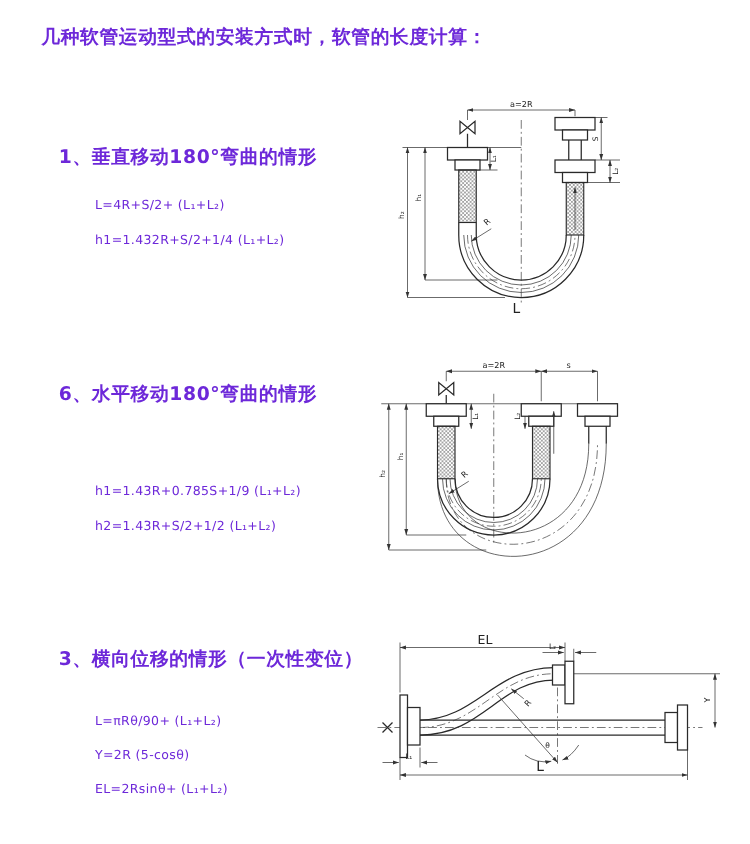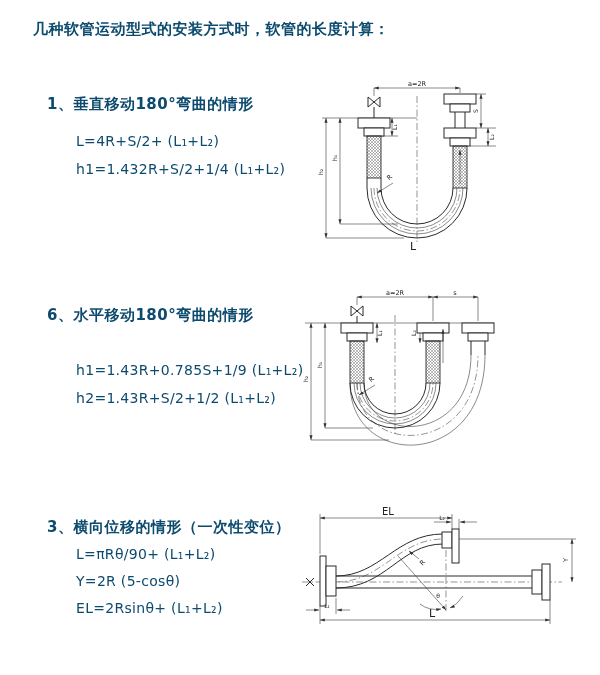--- a/index.html
+++ b/index.html
@@ -1,36 +1,36 @@
 <!DOCTYPE html>
 <html><head>
 <meta charset="utf-8">
 <style>
   html,body{margin:0;padding:0;background:#fff;}
   .page{position:relative;width:600px;height:675px;background:#fff;overflow:hidden;
-        font-family:"DejaVu Sans",sans-serif;color:#0c4a6e;}
+        font-family:"DejaVu Sans",sans-serif;color:#6d28d9;}
   .title{position:absolute;left:33px;top:20px;font-size:15px;font-weight:bold;letter-spacing:.5px;}
   .heading{position:absolute;font-size:15px;font-weight:bold;letter-spacing:.5px;}
-  .formula{position:absolute;font-size:14px;letter-spacing:.3px;}
+  .formula{position:absolute;font-size:10px;letter-spacing:.3px;margin-top:26px;}
   svg.diag{position:absolute;}
   svg .ln{stroke:#2a2a2a;stroke-width:1;fill:none;}
   svg .wf{stroke:#2a2a2a;stroke-width:1;fill:#fff;}
   svg .th{stroke:#3a3a3a;stroke-width:.6;fill:none;}
   svg .cl{stroke:#3a3a3a;stroke-width:.55;fill:none;stroke-dasharray:7 2.5 1.5 2.5;}
   svg text{fill:#222;font-family:"DejaVu Sans",sans-serif;}
   svg .lbl{font-size:6px;} svg .lb2{font-size:6.5px;} svg .big{font-size:11px;} svg .mid{font-size:10px;}
 </style>
 </head>
 <body>
 
 <div class="page">
 
   <div class="title">几种软管运动型式的安装方式时，软管的长度计算：</div>
 
-  <div class="heading" style="left:47px;top:95px">1、垂直移动180°弯曲的情形</div>
+  <div class="heading" style="left:47px;top:116px">1、垂直移动180°弯曲的情形</div>
   <div class="formula" style="left:76px;top:133px">L=4R+S/2+ (L₁+L₂)</div>
   <div class="formula" style="left:76px;top:161px">h1=1.432R+S/2+1/4 (L₁+L₂)</div>
 
   <div class="heading" style="left:47px;top:306px">6、水平移动180°弯曲的情形</div>
   <div class="formula" style="left:76px;top:362px">h1=1.43R+0.785S+1/9 (L₁+L₂)</div>
   <div class="formula" style="left:76px;top:390px">h2=1.43R+S/2+1/2 (L₁+L₂)</div>
 
   <div class="heading" style="left:47px;top:518px">3、横向位移的情形（一次性变位）</div>
   <div class="formula" style="left:76px;top:546px">L=πRθ/90+ (L₁+L₂)</div>
   <div class="formula" style="left:76px;top:573px">Y=2R (5-cosθ)</div>

